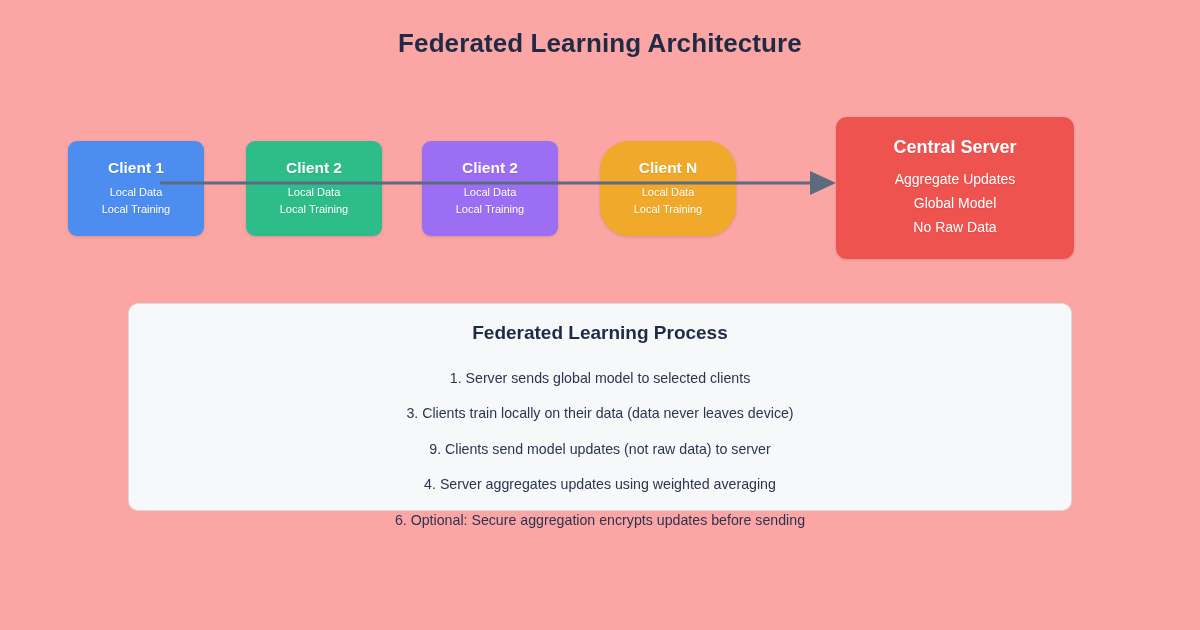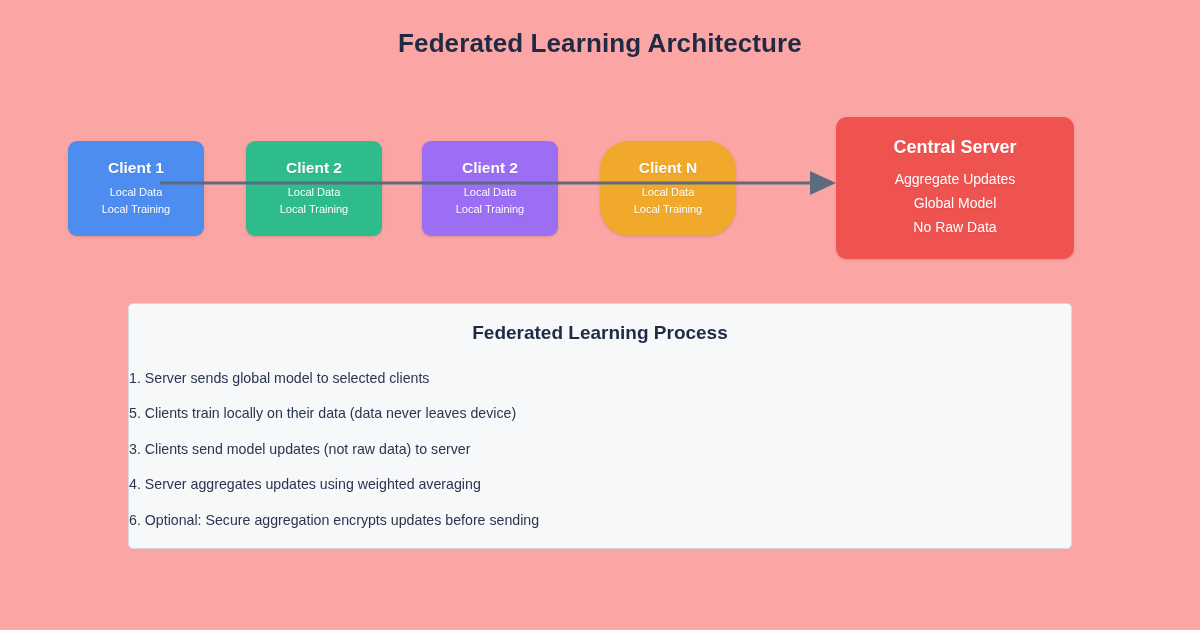--- a/index.html
+++ b/index.html
@@ -109,40 +109,41 @@
     font-size: 14px;
     line-height: 1.72;
   }
 
   
   #process-panel {
     position: absolute;
     left: 128px;
     top: 303px;
     width: 944px;
-    height: 246px;
+    height: 208px;
     background: #f6f8fa;
     border: 1px solid #d6d9de;
-    border-radius: 5px;
+    border-radius: 10px;
     padding-top: 18px;
   }
 
   #process-panel-title {
     text-align: center;
     font-size: 19px;
     font-weight: bold;
     color: #1f2b45;
     margin-bottom: 16px;
   }
 
   #process-steps {
     list-style: none;
   }
 
   .process-step {
+    text-align: center;
     font-size: 14.2px;
     color: #2c3550;
     line-height: 1.45;
     padding: 7.5px 0;
   }
 </style>
 </head>
 <body>
 
 <div id="canvas">
@@ -186,20 +187,20 @@
       <div class="node-line">Global Model</div>
       <div class="node-line">No Raw Data</div>
     </div>
 
   </div>
 
   <div id="process-panel">
     <div id="process-panel-title">Federated Learning Process</div>
     <ul id="process-steps">
       <li class="process-step">1. Server sends global model to selected clients</li>
-      <li class="process-step">5. Clients train locally on their data (data never leaves device)</li>
-      <li class="process-step">3. Clients send model updates (not raw data) to server</li>
+      <li class="process-step">3. Clients train locally on their data (data never leaves device)</li>
+      <li class="process-step">9. Clients send model updates (not raw data) to server</li>
       <li class="process-step">4. Server aggregates updates using weighted averaging</li>
       <li class="process-step">6. Optional: Secure aggregation encrypts updates before sending</li>
     </ul>
   </div>
 
 </div>
 
 </body></html>

